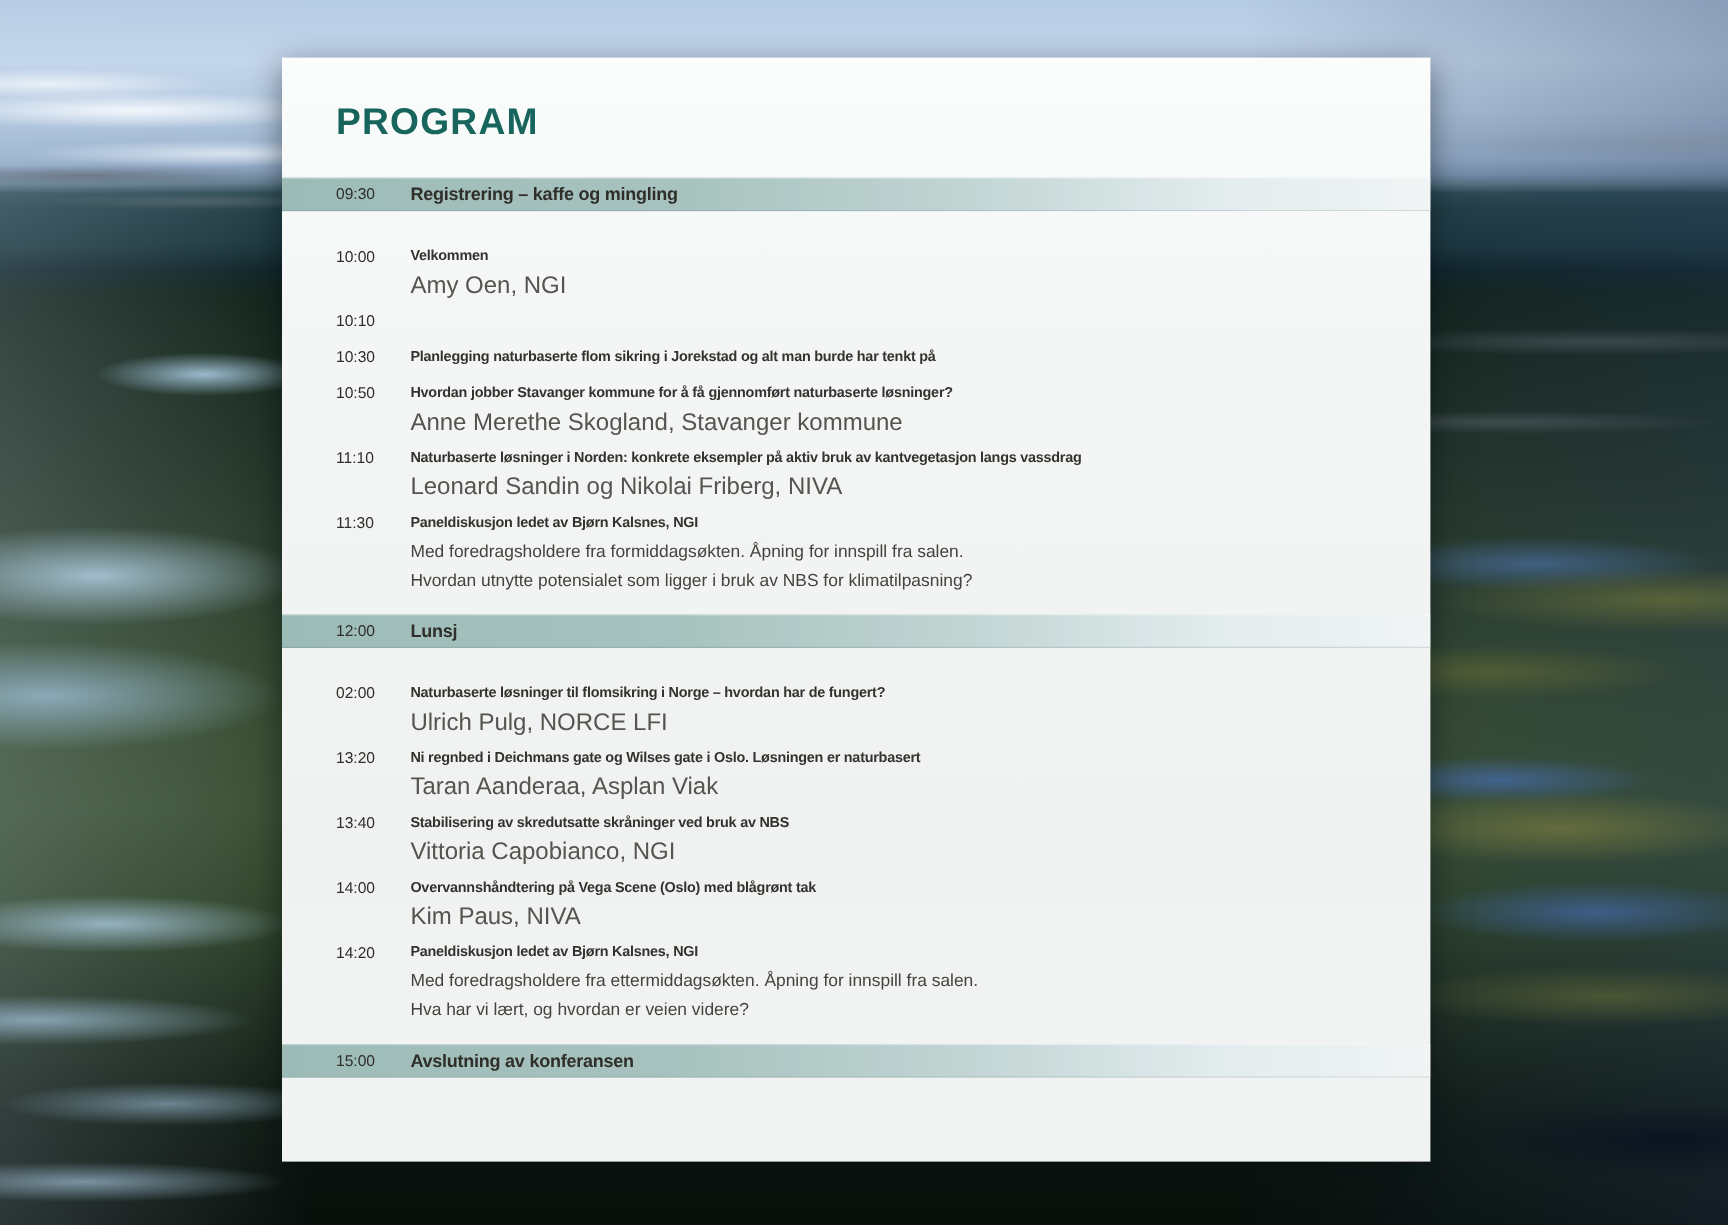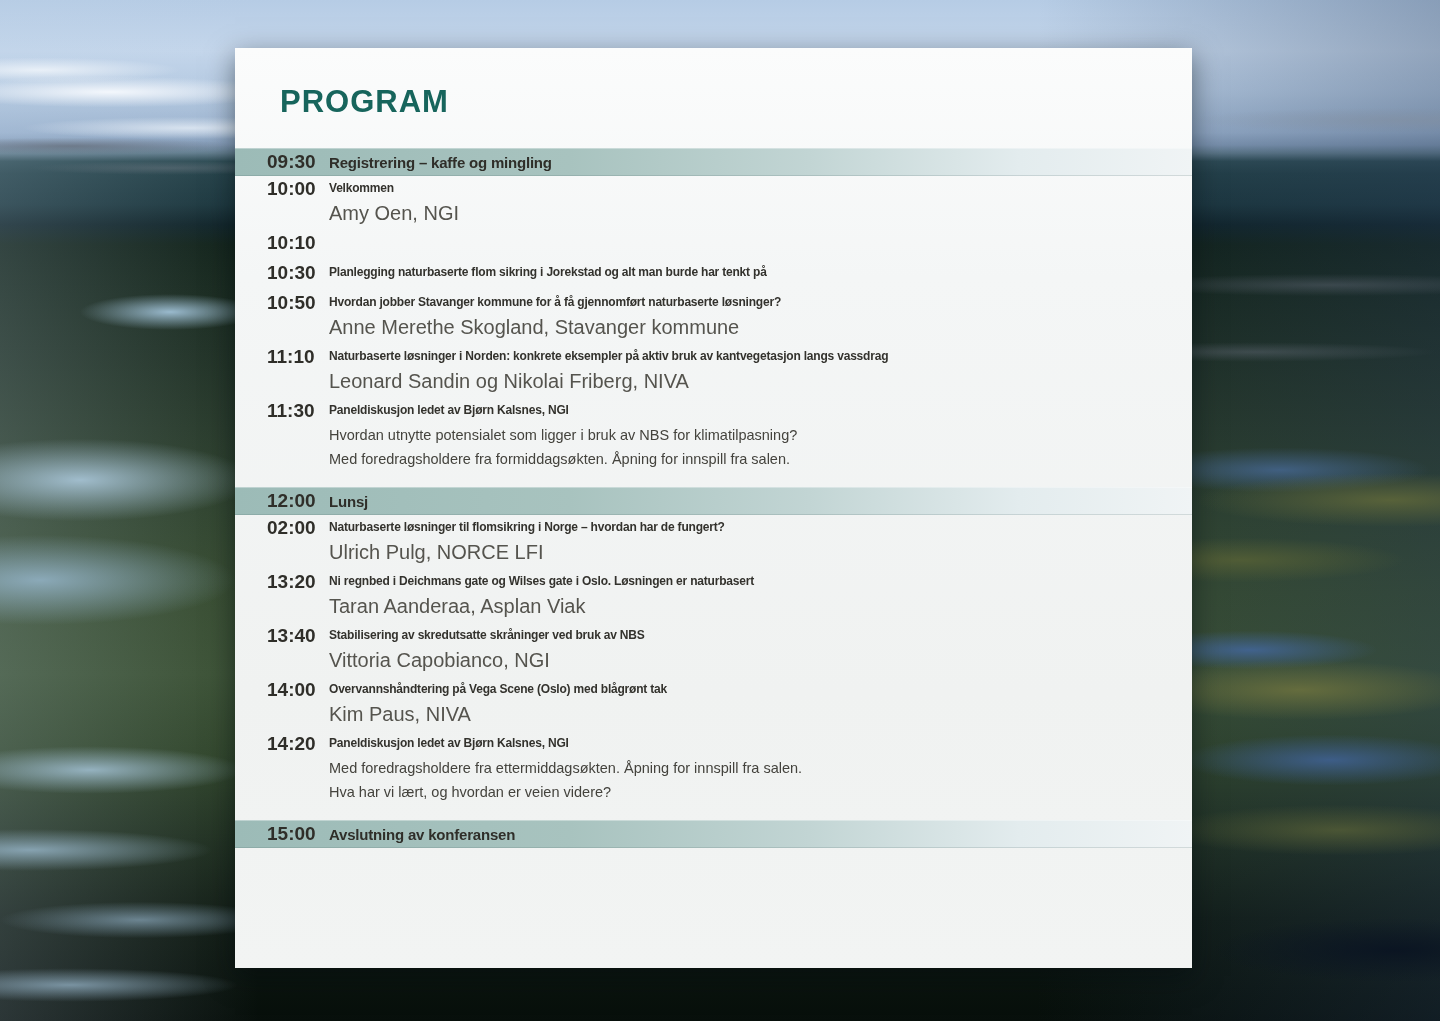--- a/index.html
+++ b/index.html
@@ -61,24 +61,24 @@
     font-size:31px; line-height:40px; font-weight:bold;
     color:#17655c; letter-spacing:1px;
   }
   .schedule { }
   .bar {
     display:flex; align-items:center; height:28px; margin-top:16px;
     background:linear-gradient(90deg, #9cbbb7 0%, #a8c3bf 35%, #c2d5d4 60%, #e3ecee 82%, #f0f4f5 100%);
     box-shadow:inset 0 -1px 0 rgba(70,100,100,0.18), inset 0 1px 0 rgba(255,255,255,0.35);
   }
   .schedule .bar:first-child { margin-top:26px; }
-  .bar + .entry { }
+  .bar + .entry { margin-top:25px; }
   .time {
-    flex:0 0 62px; padding-left:32px;
-    font-weight:bold; font-size:19px; line-height:25px; color:#2f2e29;
+    flex:0 0 62px; padding-left:45px;
+    font-weight:normal; font-size:13px; line-height:25px; color:#2f2e29;
   }
   .bar .time { line-height:28px; }
   .bar-title {
     font-weight:bold; font-size:15px; color:#2f2e29; letter-spacing:-0.2px;
   }
   .entry { display:flex; margin-bottom:5px; }
   .entry .content { flex:1; min-width:0; }
   .title {
     font-weight:bold; font-size:12px; line-height:25px; color:#33322d;
     letter-spacing:-0.2px; white-space:nowrap;
@@ -129,22 +129,22 @@
           <span class="time">11:10</span>
           <div class="content">
             <div class="title">Naturbaserte løsninger i Norden: konkrete eksempler på aktiv bruk av kantvegetasjon langs vassdrag</div>
             <div class="speaker">Leonard Sandin og Nikolai Friberg, NIVA</div>
           </div>
         </div>
         <div class="entry">
           <span class="time">11:30</span>
           <div class="content">
             <div class="title">Paneldiskusjon ledet av Bjørn Kalsnes, NGI</div>
+            <div class="desc">Med foredragsholdere fra formiddagsøkten. Åpning for innspill fra salen.</div>
             <div class="desc">Hvordan utnytte potensialet som ligger i bruk av NBS for klimatilpasning?</div>
-            <div class="desc">Med foredragsholdere fra formiddagsøkten. Åpning for innspill fra salen.</div>
           </div>
         </div>
         <div class="bar">
           <span class="time">12:00</span>
           <span class="bar-title">Lunsj</span>
         </div>
         <div class="entry">
           <span class="time">02:00</span>
           <div class="content">
             <div class="title">Naturbaserte løsninger til flomsikring i Norge – hvordan har de fungert?</div>

